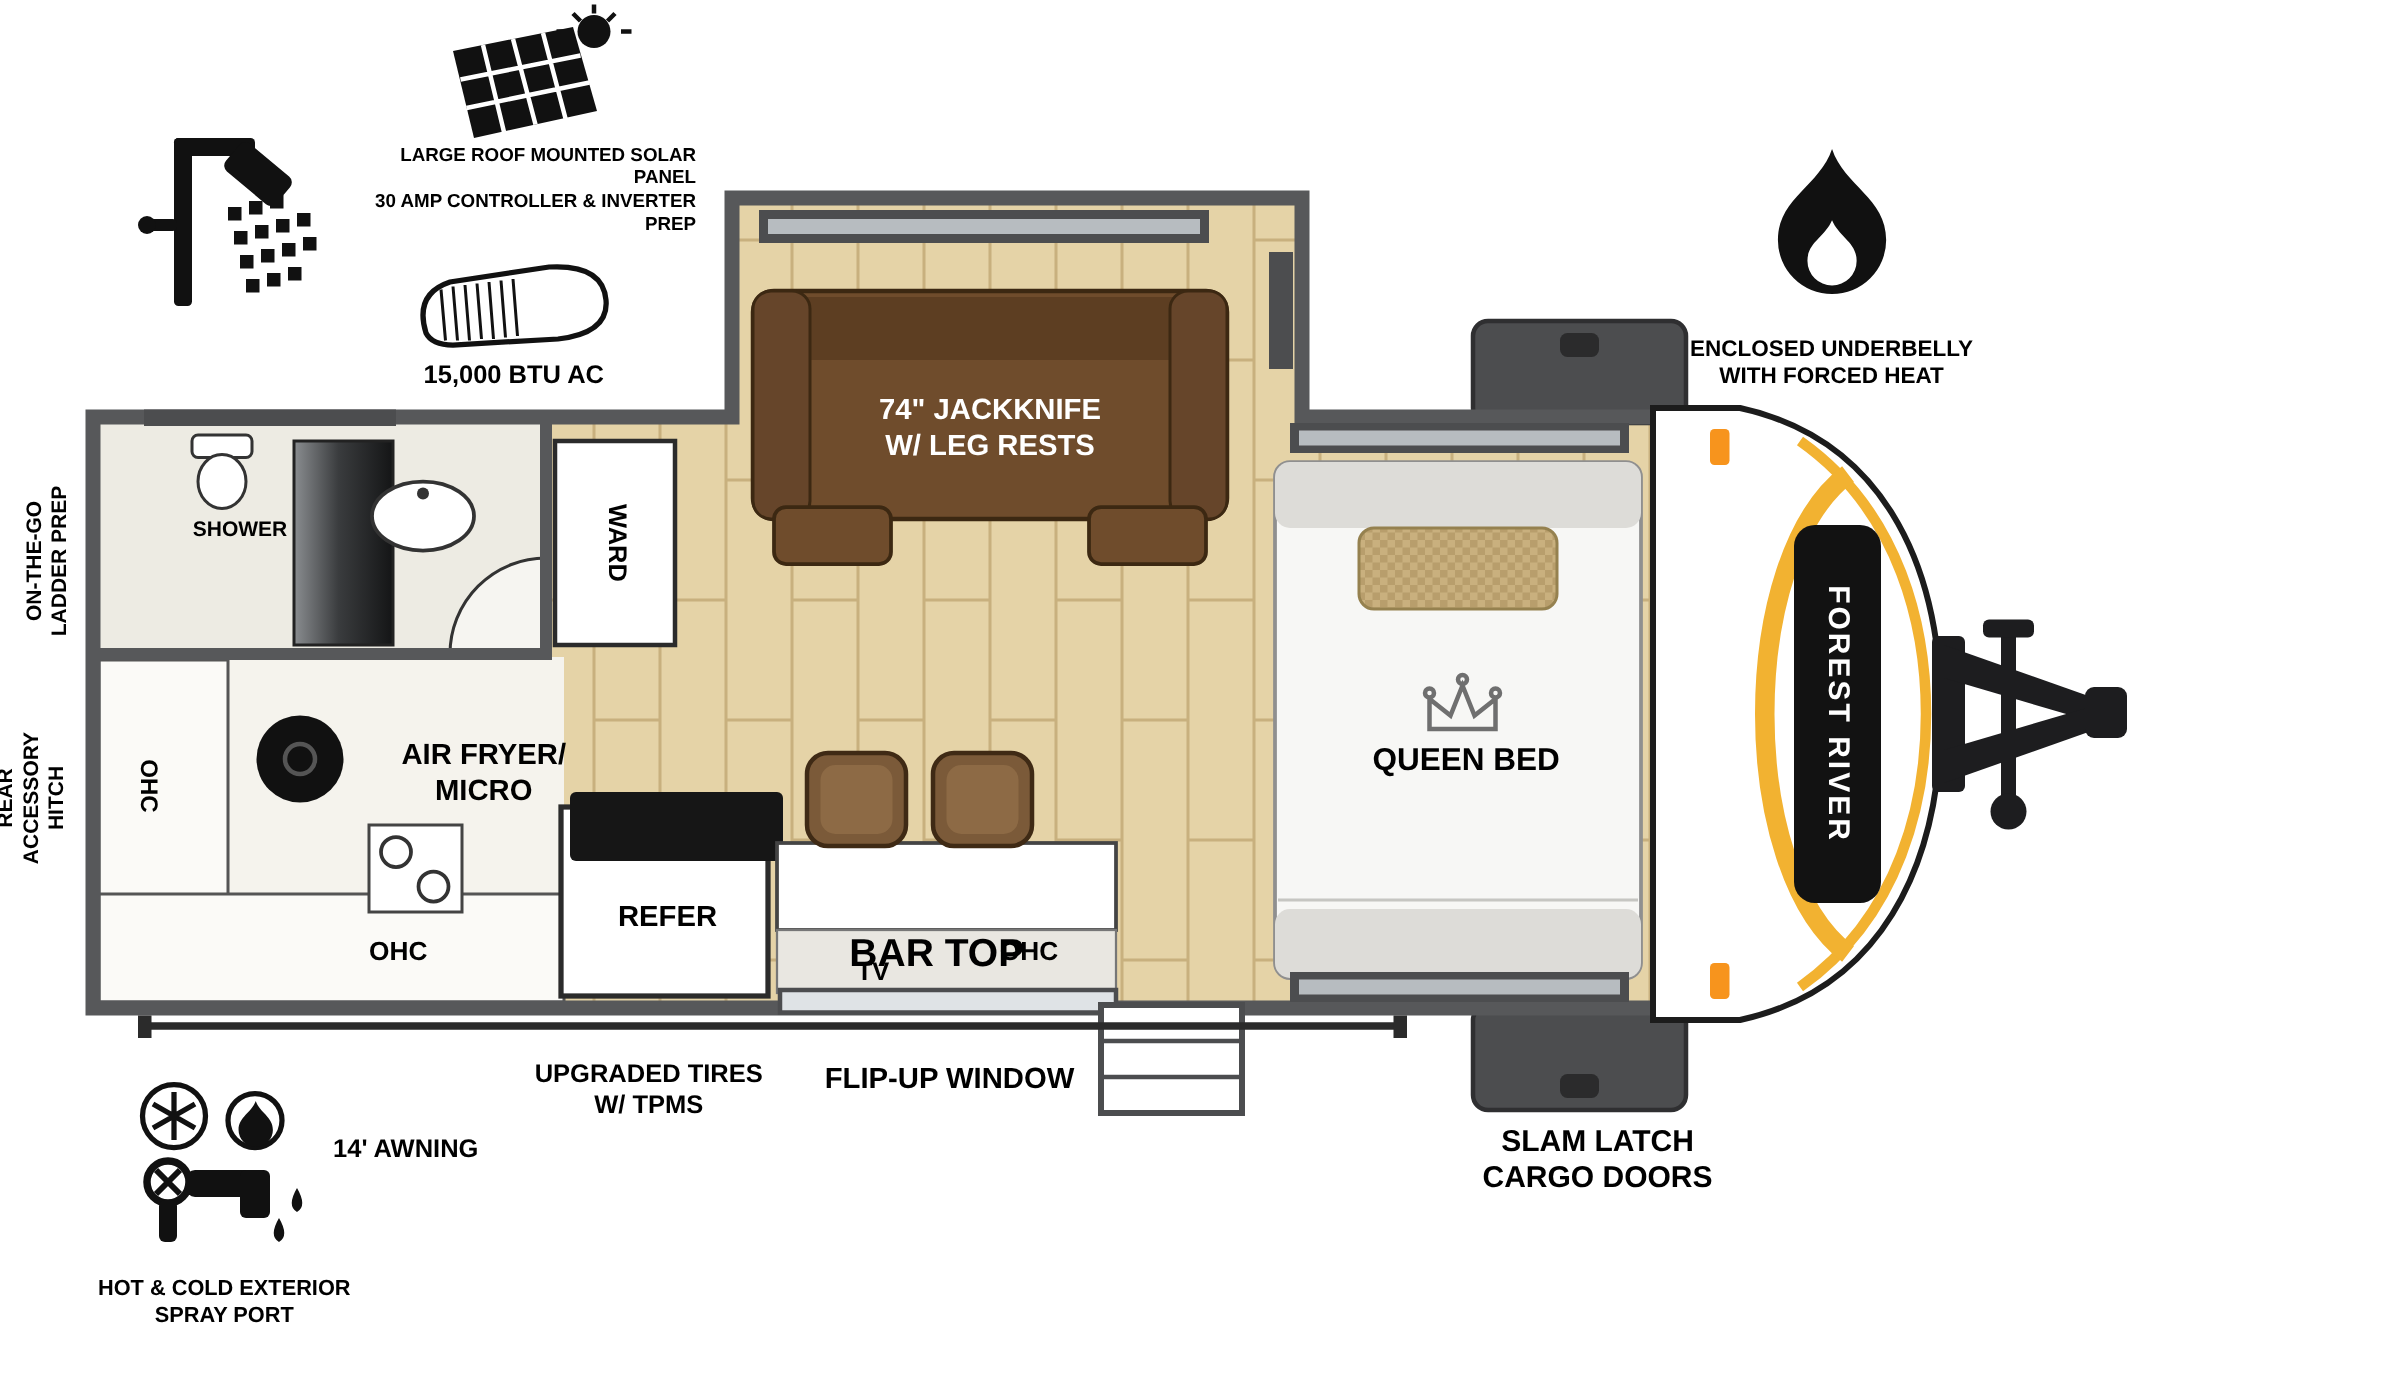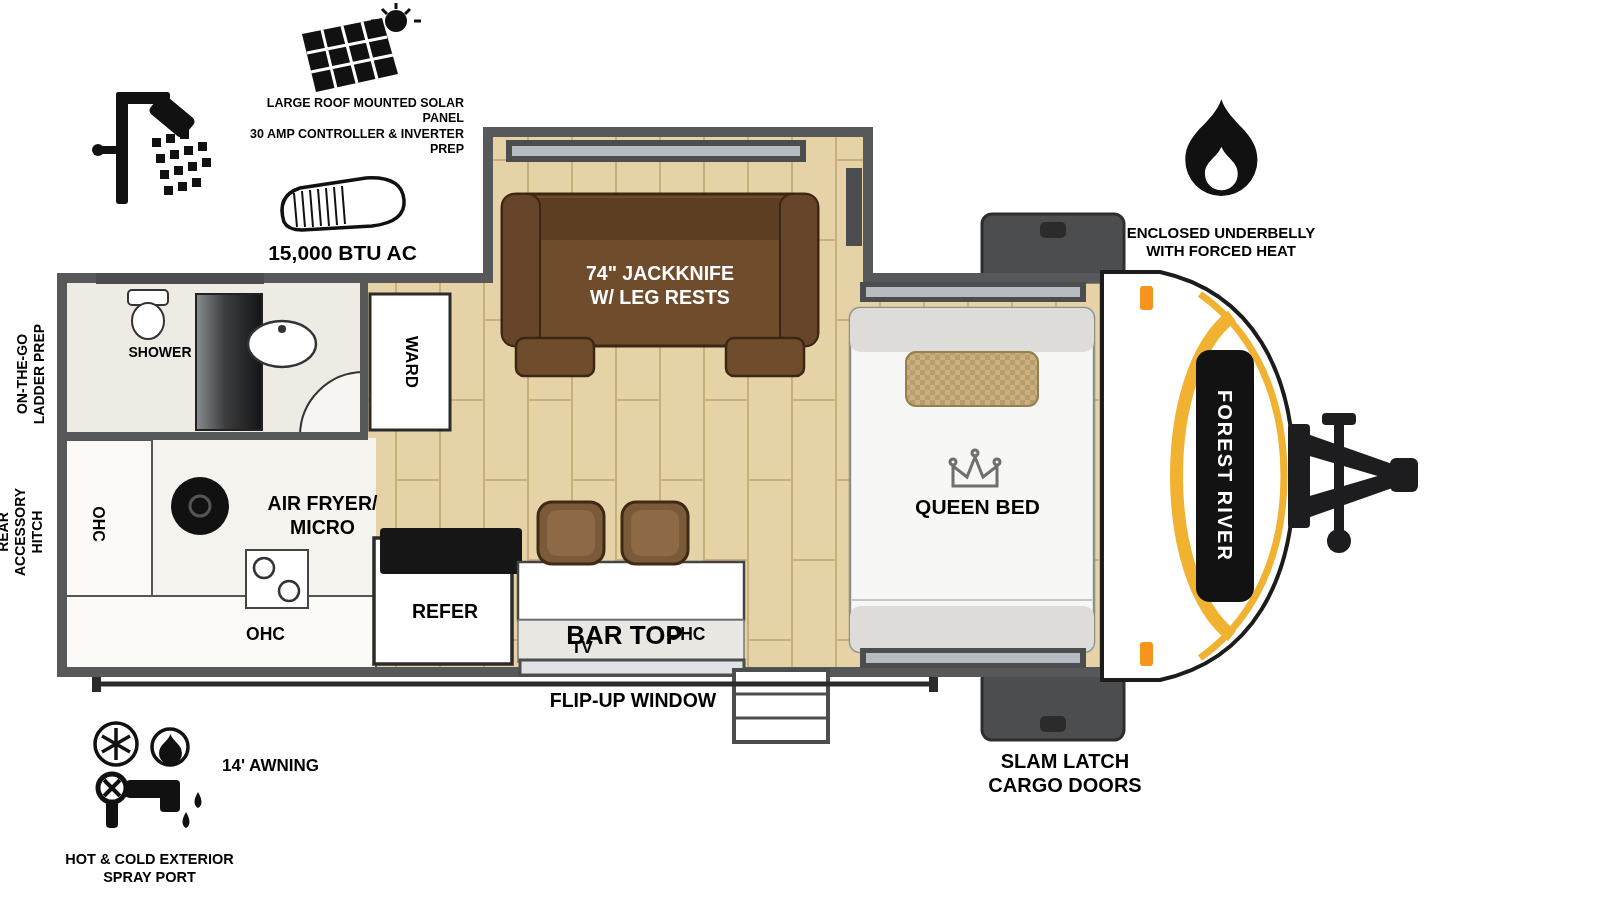--- a/index.html
+++ b/index.html
@@ -211,21 +211,21 @@
       <rect x="160" y="780" width="20" height="32" rx="4" fill="#111"></rect>
       <rect x="106" y="800" width="12" height="28" rx="4" fill="#111"></rect>
       <path d="M186,812 q7,12 0,16 q-7,-4 0,-16 M198,792 q7,12 0,16 q-7,-4 0,-16" fill="#111"></path>
     </g>
   </svg>
 
 
   <div class="lbl" style="left:238px;top:96px;width:226px;font-size:12.5px;text-align:right;">LARGE ROOF MOUNTED SOLAR PANEL
 30 AMP CONTROLLER &amp; INVERTER PREP</div>
 
-  <div class="lbl" style="left:260px;top:240px;width:165px;font-size:21px;">15,000 BTU AC</div>
+  <div class="lbl" style="left:260px;top:240px;width:165px;font-size:17px;">15,000 BTU AC</div>
 
   <div class="lbl" style="left:1126px;top:224px;width:190px;font-size:15px;">ENCLOSED UNDERBELLY
 WITH FORCED HEAT</div>
 
   <div class="lbl vm90" style="left:-41px;top:354px;width:150px;height:40px;font-size:14px;">ON-THE-GO
 LADDER PREP</div>
 
   <div class="lbl vm90" style="left:-51px;top:503px;width:150px;height:58px;font-size:14px;">REAR
 ACCESSORY
 HITCH</div>
@@ -247,24 +247,26 @@
   <div class="lbl" style="left:228px;top:624px;width:75px;font-size:17.5px;">OHC</div>
 
   <div class="lbl" style="left:390px;top:600px;width:110px;font-size:19.5px;">REFER</div>
 
   <div class="lbl" style="left:552px;top:584px;width:145px;font-size:26px;margin-top:36px;">BAR TOP</div>
 
   <div class="lbl" style="left:556px;top:638px;width:52px;font-size:17px;">TV</div>
 
   <div class="lbl" style="left:650px;top:624px;width:72px;font-size:17.5px;">OHC</div>
 
-  <div class="lbl" style="left:522px;top:689px;width:222px;font-size:19.5px;">FLIP-UP WINDOW</div>
+  <div class="lbl" style="left:522px;top:708px;width:222px;font-size:19.5px;">FLIP-UP WINDOW</div>
 
   <div class="lbl" style="left:208px;top:709px;width:125px;font-size:17px;margin-top:47px;">14' AWNING</div>
 
+  <div class="lbl" style="left:345px;top:706px;width:175px;font-size:17px;">UPGRADED TIRES
+W/ TPMS</div>
 
   <div class="lbl" style="left:960px;top:749px;width:210px;font-size:20px;">SLAM LATCH
 CARGO DOORS</div>
 
   <div class="lbl" style="left:62px;top:851px;width:175px;font-size:14.5px;">HOT &amp; COLD EXTERIOR
 SPRAY PORT</div>
 
   <div class="lbl v90 white" style="left:1098px;top:463px;width:252px;height:26px;font-size:20px;letter-spacing:2px;">FOREST RIVER</div>
 
 </div>

